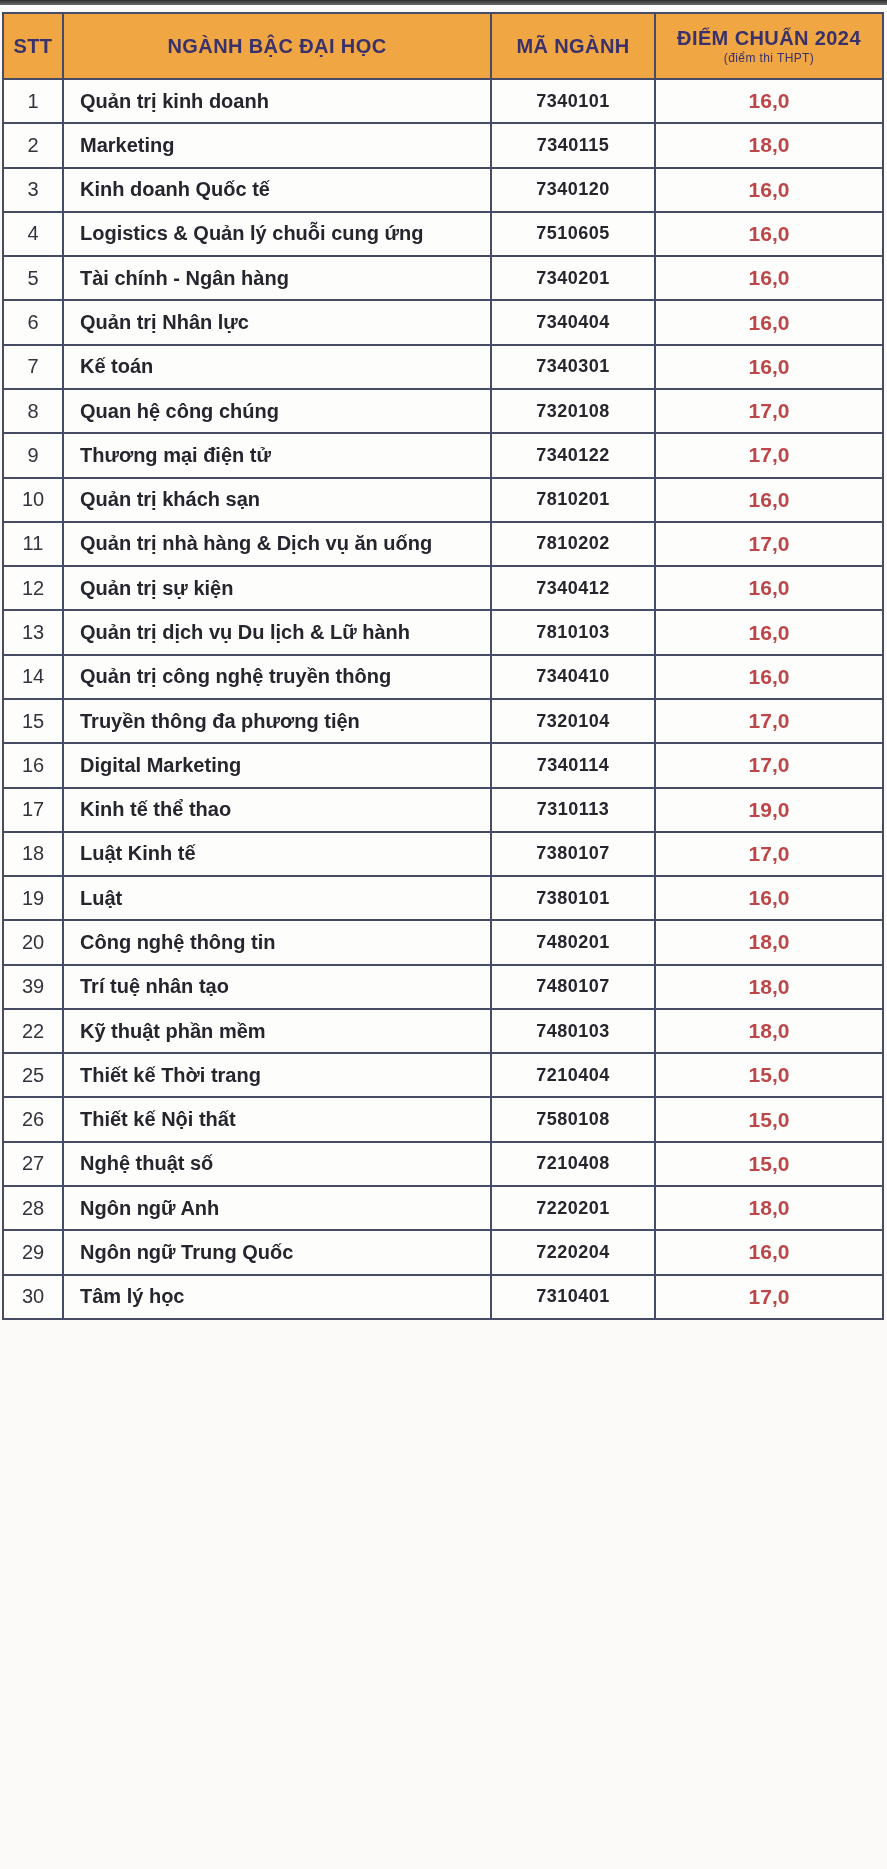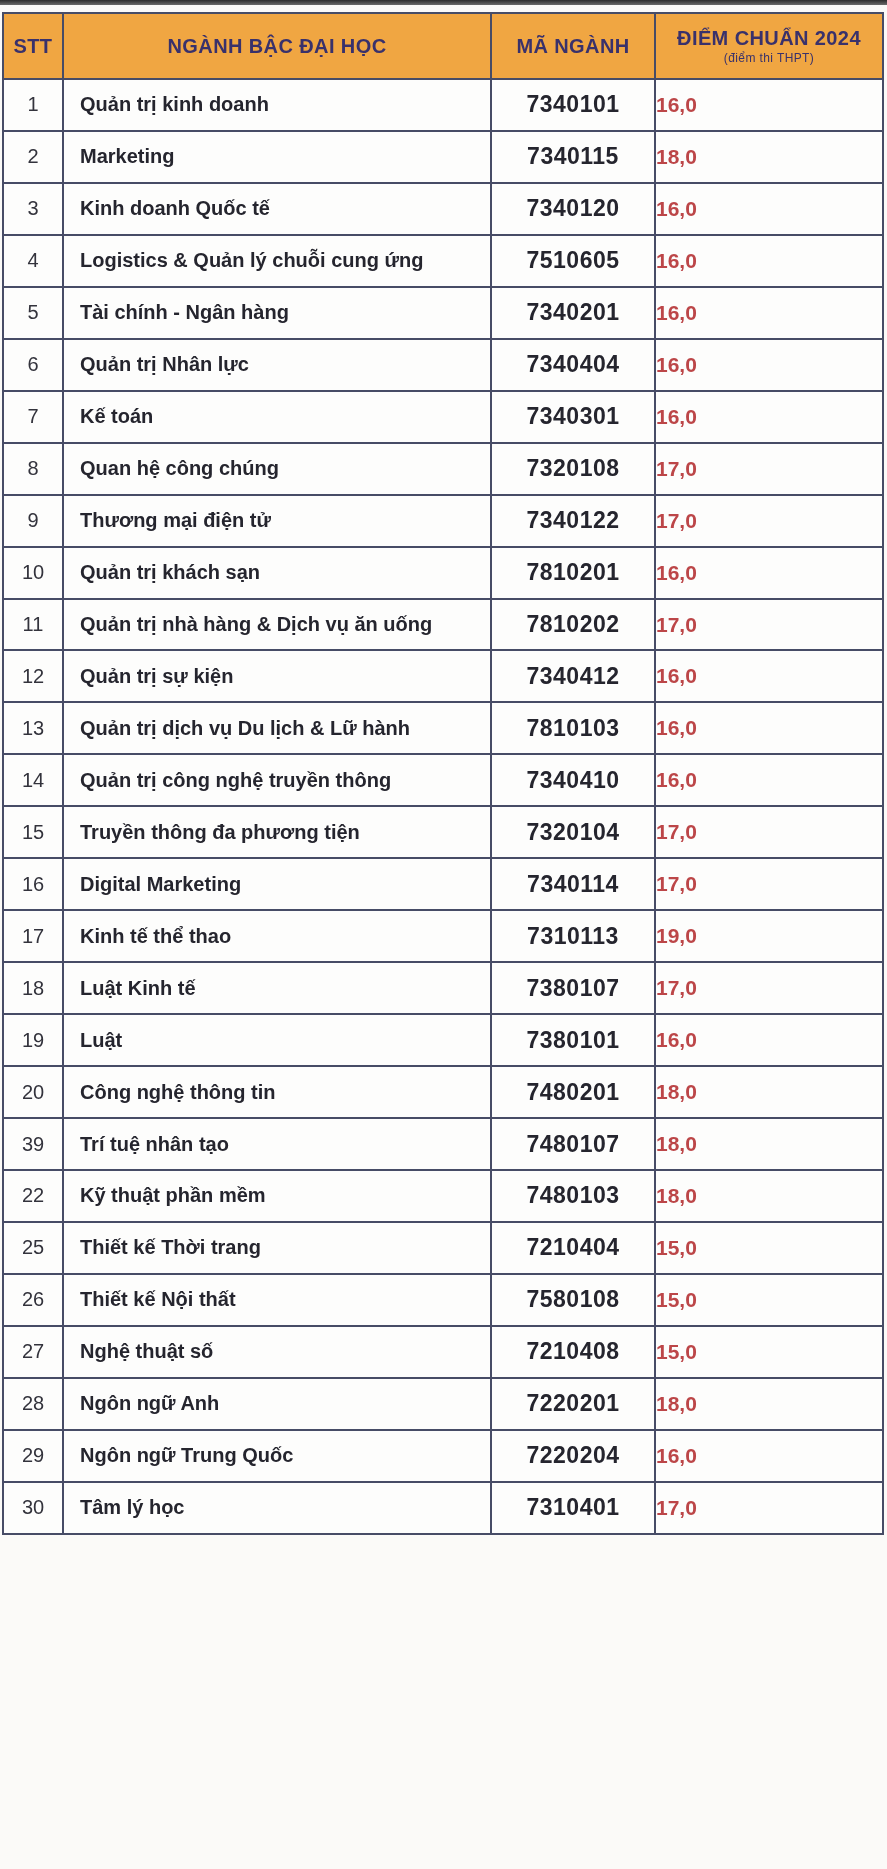--- a/index.html
+++ b/index.html
@@ -10,21 +10,21 @@
     font-family: "Liberation Sans", sans-serif;
   }
   .top-bar {
     width: 887px; height: 5px;
     background: linear-gradient(to bottom, #2c2c2c, #6b6b6b);
   }
   table.score-table {
     border-collapse: collapse;
     table-layout: fixed;
     width: 880px;
-    height: 1523px;
+    height: 1308px;
     margin: 7px 16px 0 2px;
     background: #4d7c0f;
   }
   .score-table th, .score-table td {
     border: 2px solid #474c66;
     padding: 0;
     vertical-align: middle;
     overflow: hidden;
   }
   .score-table thead tr { height: 66px; }
@@ -54,25 +54,25 @@
     color: #33333c;
   }
   td.col-name {
     font-weight: bold;
     padding-left: 16px;
     text-align: left;
   }
   td.col-code {
     text-align: center;
     font-weight: bold;
-    font-size: 23px;
+    font-size: 18px;
     letter-spacing: 0.5px;
   }
   td.col-score {
-    text-align: left;
+    text-align: center;
     font-weight: bold;
     font-size: 21px;
     color: #BC4648;
   }
 </style>
 </head>
 <body>
 
 <div class="top-bar"></div>
 

